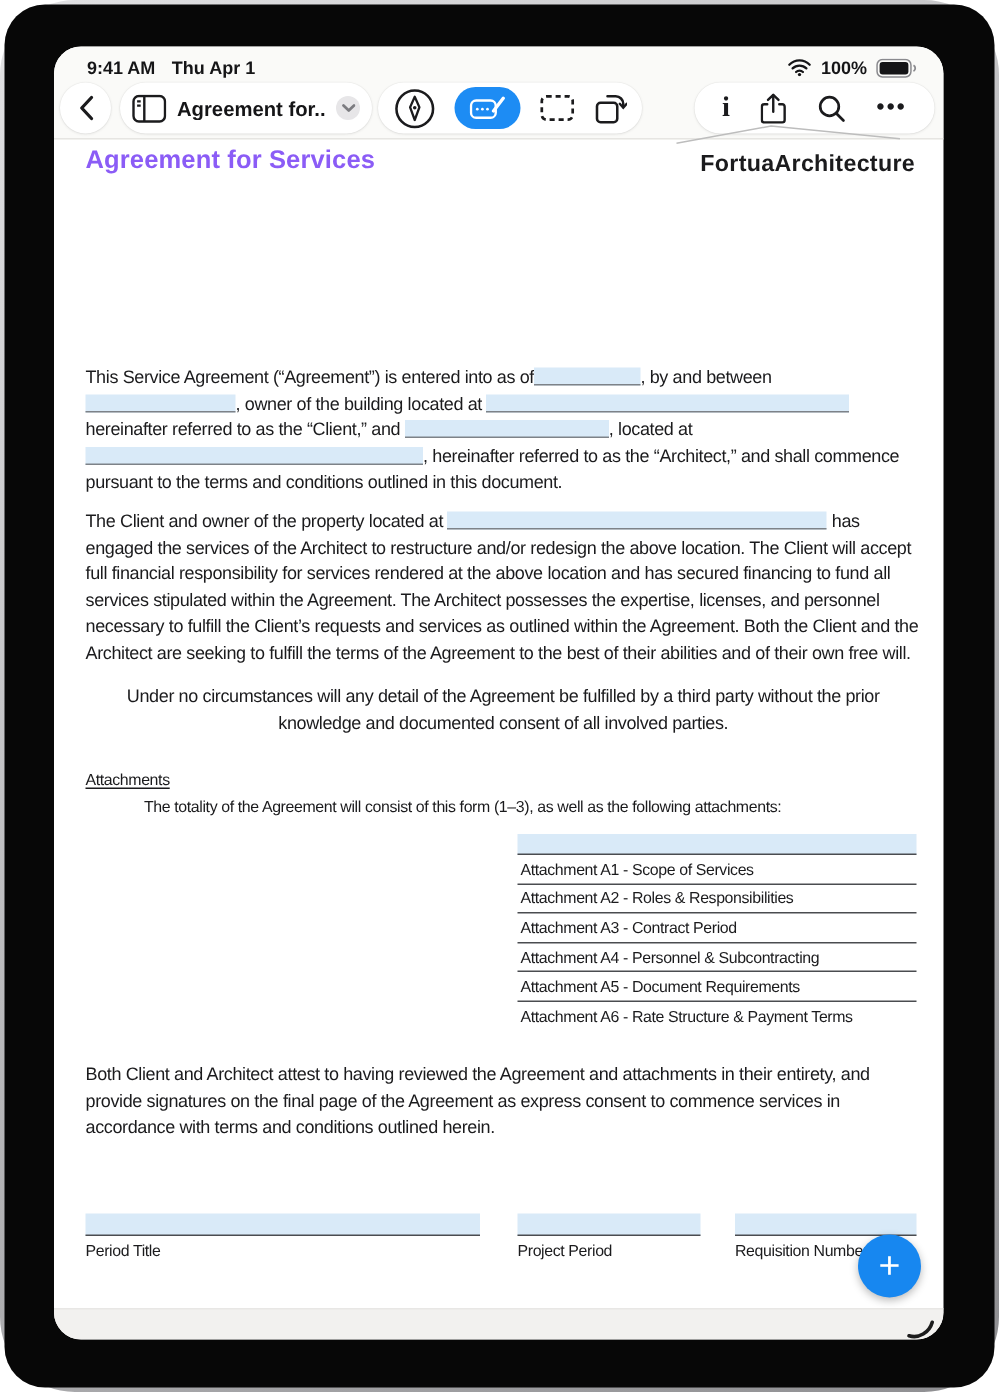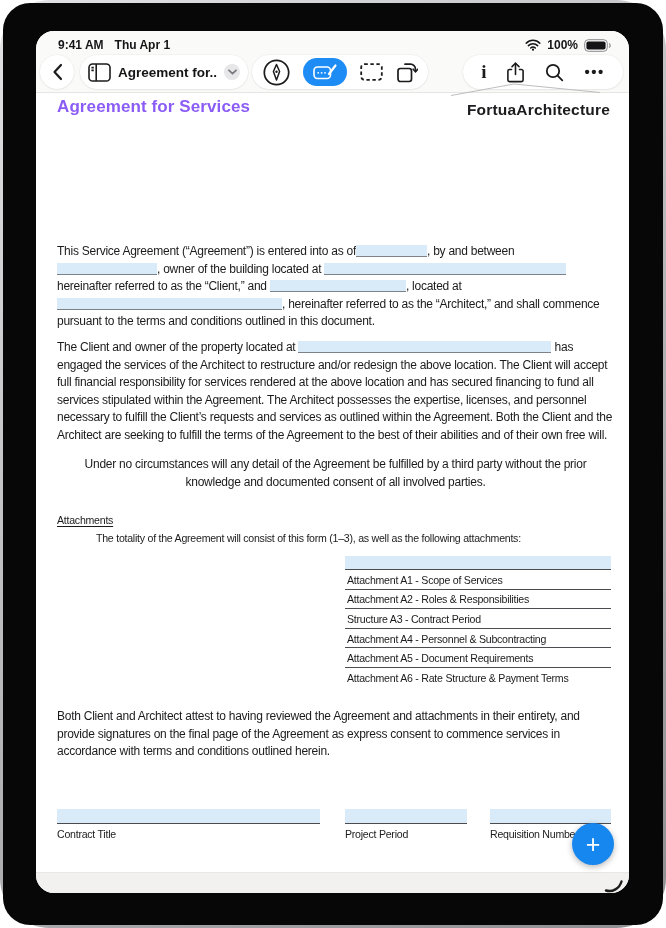--- a/index.html
+++ b/index.html
@@ -215,32 +215,32 @@
     <div class="para" id="p3">Under no circumstances will any detail of the Agreement be fulfilled by a third party without the prior knowledge and documented consent of all involved parties.</div>
 
     <div class="attach-heading">Attachments</div>
     <div class="attach-intro">The totality of the Agreement will consist of this form (1–3), as well as the following attachments:</div>
 
     <div class="attach-table">
       <div class="att-blank"></div>
       <div>
               <div class="att-row">Attachment A1 - Scope of Services</div>
               <div class="att-row">Attachment A2 - Roles &amp; Responsibilities</div>
-              <div class="att-row">Structure A3 - Contract Period</div>
+              <div class="att-row">Attachment A3 - Contract Period</div>
               <div class="att-row">Attachment A4 - Personnel &amp; Subcontracting</div>
               <div class="att-row">Attachment A5 - Document Requirements</div>
               <div class="att-row last">Attachment A6 - Rate Structure &amp; Payment Terms</div>
             </div>
     </div>
 
     <div class="para" id="p4">Both Client and Architect attest to having reviewed the Agreement and attachments in their entirety, and provide signatures on the final page of the Agreement as express consent to commence services in accordance with terms and conditions outlined herein.</div>
 
     <div class="field field-1">
       <div class="fbox"></div>
-      <div class="flabel">Contract Title</div>
+      <div class="flabel">Period Title</div>
     </div>
     <div class="field field-2">
       <div class="fbox"></div>
       <div class="flabel">Project Period</div>
     </div>
     <div class="field field-3">
       <div class="fbox"></div>
       <div class="flabel">Requisition Number</div>
     </div>
 

